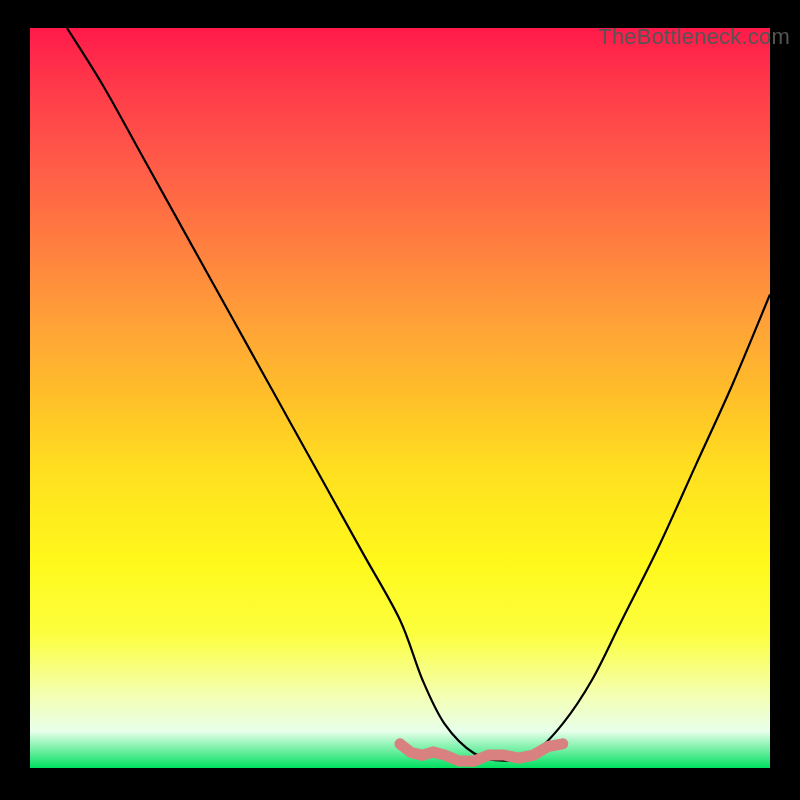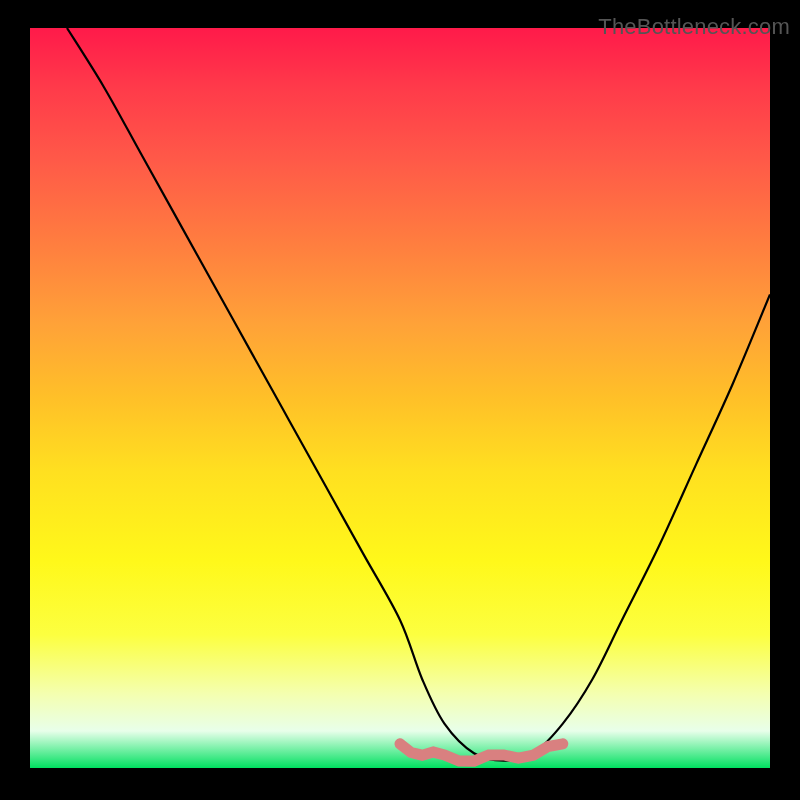--- a/index.html
+++ b/index.html
@@ -6,21 +6,21 @@
   body {
     width: 800px;
     height: 800px;
     background: #000;
     position: relative;
     font-family: Arial, sans-serif;
     overflow: hidden;
   }
   .watermark {
     position: absolute;
-    top: 14px;
+    top: 24px;
     right: 10px;
     color: #555;
     font-size: 22px;
     font-weight: 500;
     z-index: 10;
     letter-spacing: 0.2px;
   }
   .plot-area {
     position: absolute;
     left: 30px;

